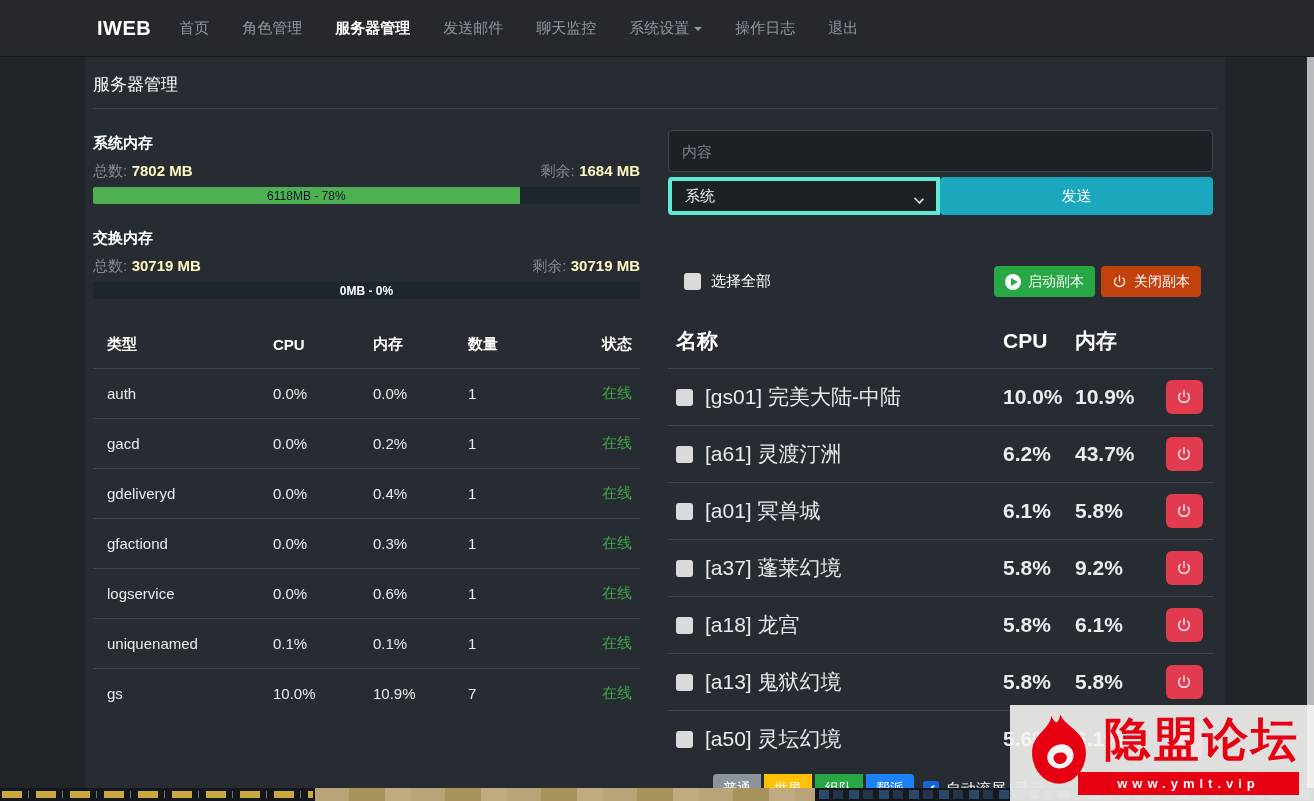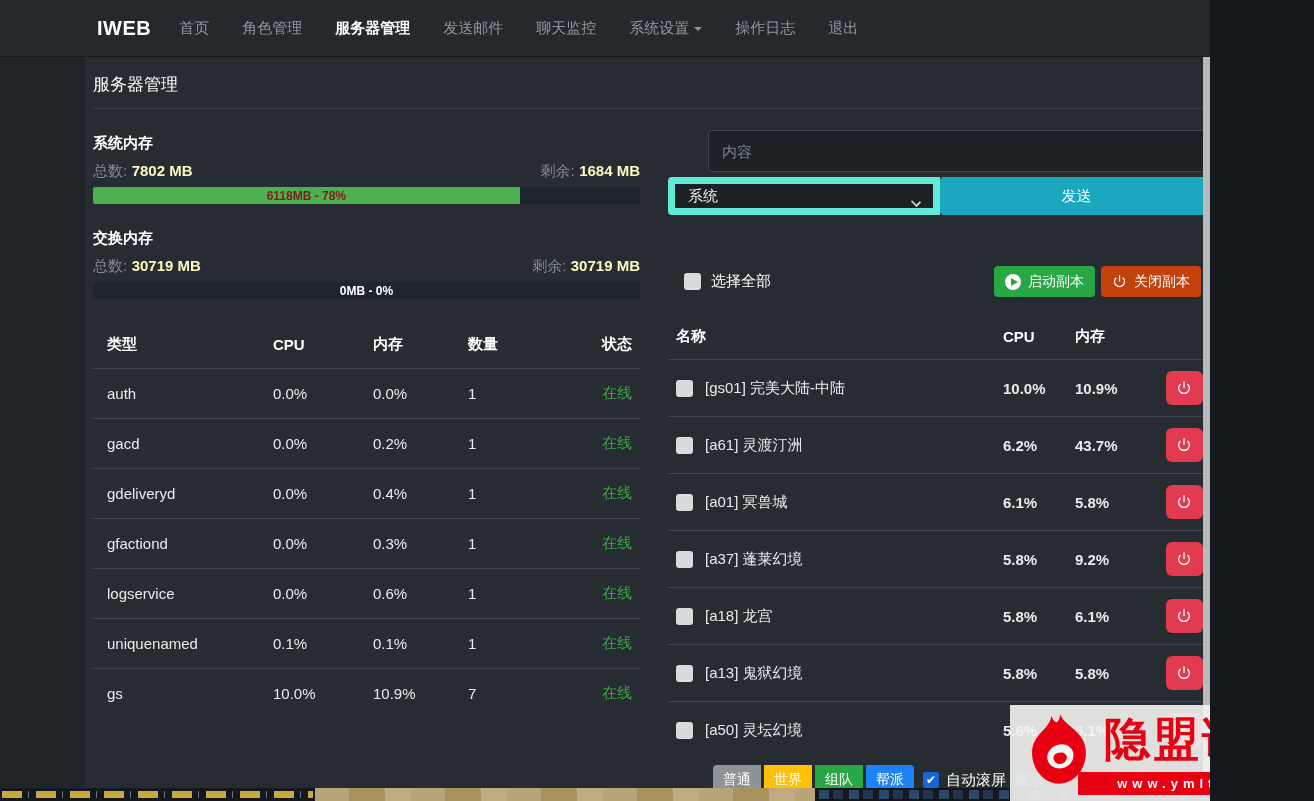--- a/index.html
+++ b/index.html
@@ -1,18 +1,18 @@
 <!DOCTYPE html>
 <html><head>
 <meta charset="utf-8">
 <style>
   * { margin:0; padding:0; box-sizing:border-box; }
   html,body { background:#15181c; }
   body { font-family:"Liberation Sans","DejaVu Sans",sans-serif; }
-  .page { position:relative; width:1210px; height:801px; background:#1f2529; overflow:hidden; }
+  .page { position:relative; width:1314px; height:801px; background:#1f2529; overflow:hidden; }
 
   
   .navbar { position:absolute; top:0; left:0; width:100%; height:57px; background:#25292e;
             border-bottom:1px solid #17191c; display:flex; align-items:center; padding-left:97px; z-index:5; }
   .brand { color:#fff; font-size:20px; font-weight:bold; letter-spacing:.5px; margin-right:28px; text-decoration:none; }
   .nav-item { color:#8f979e; font-size:15px; text-decoration:none; margin-right:33px; white-space:nowrap; }
   .nav-item.active { color:#ffffff; font-weight:bold; }
   .caret { display:inline-block; width:0; height:0; border-left:4px solid transparent; border-right:4px solid transparent;
            border-top:4px solid #8f979e; margin-left:5px; vertical-align:middle; }
 
@@ -24,61 +24,61 @@
   .col-left { width:547px; margin-right:28px; }
   .col-right { width:545px; }
 
   
   .mem-title { color:#fff; font-size:15px; font-weight:bold; margin-top:25px; }
   .mem-stats { display:flex; justify-content:space-between; align-items:baseline; margin-top:9px; }
   .muted { color:#848b92; font-size:15px; }
   .mem-val { color:#fef9c3; font-size:15px; font-weight:bold; }
   .bar { position:relative; margin-top:6px; height:17px; background:#1d252d; border-radius:2px; overflow:hidden; }
   .bar-fill { position:relative; height:100%; background:#4caf50; display:flex; align-items:center; justify-content:center; }
-  .bar-label-fill { color:#7f1d1d; font-size:12px; font-weight:bold; white-space:nowrap; }
+  .bar-label-fill { color:#0f172a; font-size:12px; font-weight:normal; white-space:nowrap; }
   .bar-label-track { position:absolute; left:0; top:0; width:100%; height:100%; display:flex; align-items:center; justify-content:center;
                      color:#fff; font-size:12px; font-weight:bold; }
 
   
   table.proc { width:100%; border-collapse:collapse; margin-top:22px; color:#e9ebed; font-size:15px; }
   table.proc th { text-align:left; font-weight:bold; color:#fff; padding:14px 0 14px 0; }
   table.proc td { padding:15px 0; border-top:1px solid #40474e; }
   table.proc th:first-child, table.proc td:first-child { padding-left:14px; }
   table.proc .c-type { width:180px; }
   table.proc .c-cpu { width:100px; }
   table.proc .c-mem { width:95px; }
   table.proc .c-cnt { width:100px; }
   table.proc .c-st  { text-align:right; padding-right:8px; }
   .online { color:#3fa747; }
 
   
   .content-input { margin-top:21px; width:100%; height:42px; background:#1c2126; border:1px solid #3f464d; border-radius:4px;
-                   color:#e9ebed; font-size:15px; padding:8px 13px; outline:none;margin-left:40px; }
+                   color:#e9ebed; font-size:15px; padding:8px 13px; outline:none; }
   .content-input::placeholder { color:#7a828a; opacity:1; }
   .send-row { display:flex; margin-top:5px; }
-  .select-box { flex:0 0 272px; height:38px; background:#1c2126; border:7px solid #5eead4; border-radius:4px 0 0 4px;
+  .select-box { flex:0 0 272px; height:38px; background:#1c2126; border:4px solid #5eead4; border-radius:4px 0 0 4px;
                 color:#e9ebed; font-size:15px; display:flex; align-items:center; padding:0 13px; position:relative; cursor:pointer; }
   .chev { position:absolute; right:13px; top:14px; width:8px; height:8px; border-right:2px solid #cfd4d8;
           border-bottom:2px solid #cfd4d8; transform:rotate(45deg) scale(1,.8); }
   .send-btn { flex:1; height:38px; background:#1ba7bd; border:none; border-radius:4px; color:#fff; font-size:15px; cursor:pointer; }
 
   
   .inst-row { display:flex; align-items:center; margin-top:51px; }
   .cb { width:17px; height:17px; background:#d8dadb; border-radius:3px; flex:0 0 auto; cursor:pointer; }
   .inst-row .lbl { color:#fff; font-size:15px; margin-left:10px; }
   .spacer { flex:1; }
   .btn { display:inline-flex; align-items:center; gap:7px; height:31px; padding:0 11px; border:none; border-radius:4px;
          color:#fff; font-size:14px; cursor:pointer; }
   .btn-start { background:#28a745; margin-right:6px; }
   .btn-stop  { background:#c2410c; }
   .play-ico { width:16px; height:16px; background:#fff; border-radius:50%; display:inline-flex; align-items:center; justify-content:center; }
   .play-ico::after { content:''; border-left:7px solid #28a745; border-top:4.5px solid transparent; border-bottom:4.5px solid transparent; margin-left:2px; }
 
   
-  .srv { margin-top:17px; font-size:15px; color:#e9ebed; }
+  .srv { margin-top:17px; font-size:21px; color:#e9ebed; }
   .srv-head, .srv-row { display:flex; align-items:center; }
   .srv-head { padding:13px 0; font-weight:bold; color:#fff; }
   .srv-row { border-top:1px solid #40474e; height:57px; }
   .s-name { flex:1; display:flex; align-items:center; gap:12px; padding-left:8px; }
   .s-cpu { width:72px; font-weight:bold; }
   .s-mem { width:80px; font-weight:bold; }
   .srv-head .s-cpu, .srv-head .s-mem { font-weight:bold; }
   .s-act { width:58px; display:flex; justify-content:center; }
   .pwr-btn { width:37px; height:34px; background:#e23b50; border:none; border-radius:6px; display:flex; align-items:center; justify-content:center; cursor:pointer; }
 

